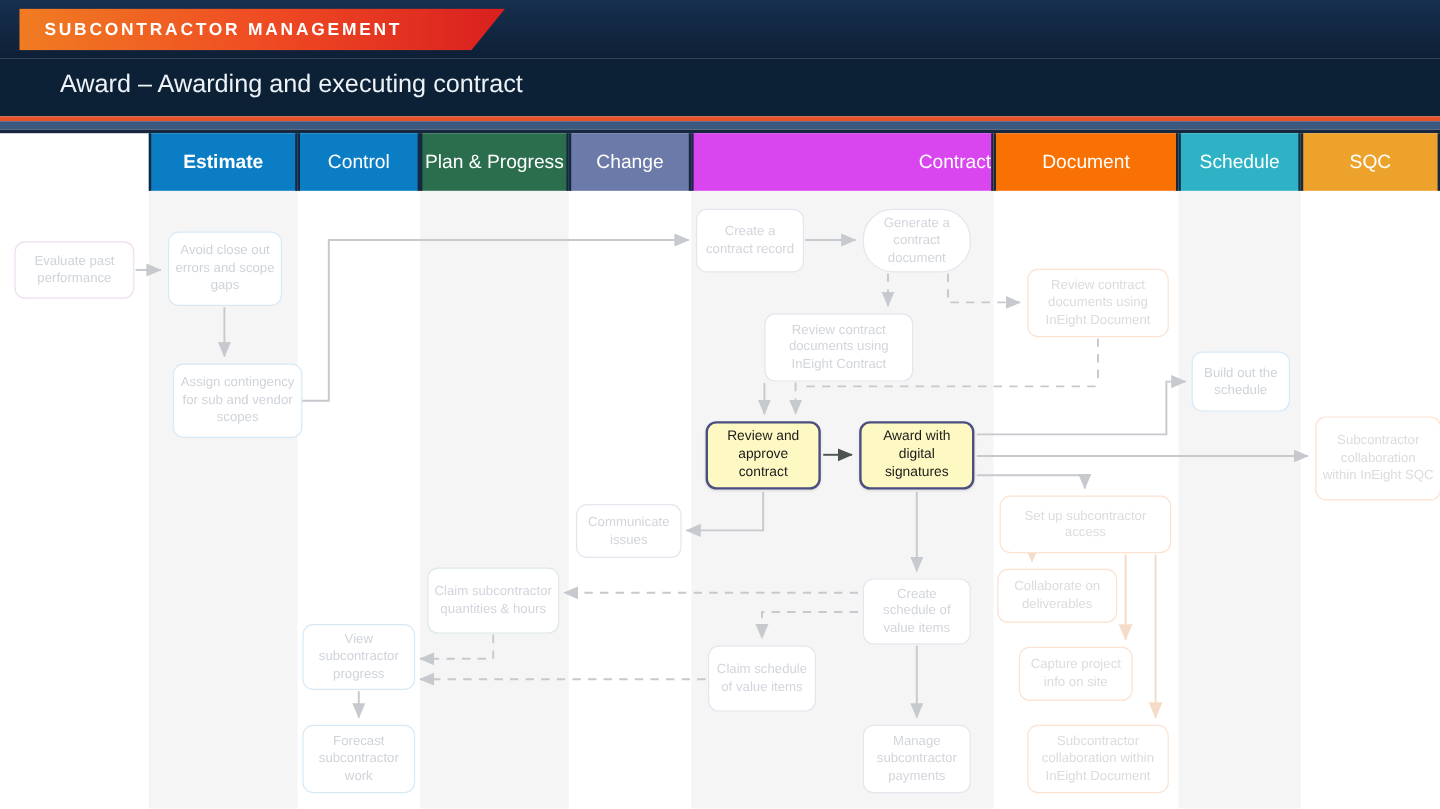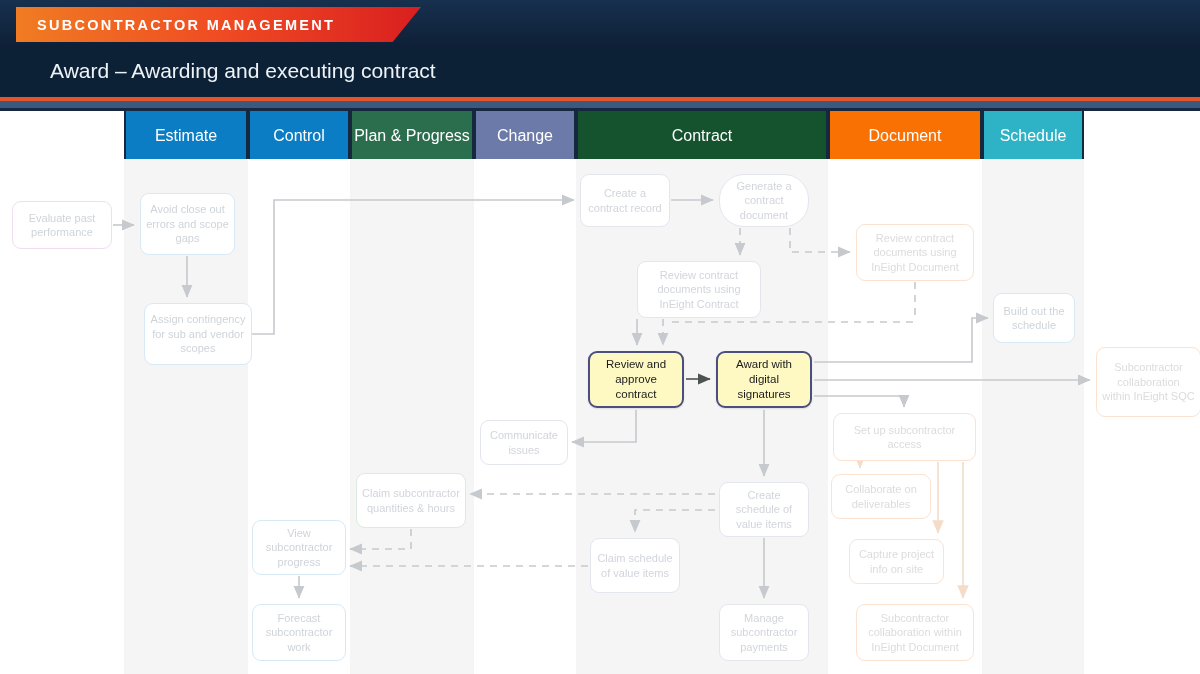--- a/index.html
+++ b/index.html
@@ -95,40 +95,43 @@
       <div class="lane" style="left: 248px; width: 102px; background: rgb(255, 255, 255);"></div>
       <div class="lane" style="left: 350px; width: 124px; background: rgb(245, 245, 245);"></div>
       <div class="lane" style="left: 474px; width: 102px; background: rgb(255, 255, 255);"></div>
       <div class="lane" style="left: 576px; width: 252px; background: rgb(245, 245, 245);"></div>
       <div class="lane" style="left: 828px; width: 154px; background: rgb(255, 255, 255);"></div>
       <div class="lane" style="left: 982px; width: 102px; background: rgb(245, 245, 245);"></div>
       <div class="lane" style="left: 1084px; width: 116px; background: rgb(255, 255, 255);"></div>
     </div>
 
   <div class="tabs" id="lane-tabs">
-      <div class="tab" style="left: 124px; width: 124px; background: rgb(11, 125, 196);">
+      <div class="tab" style="left: 124px; width: 124px; background: rgb(11, 125, 196); font-weight: bold;">
         <span>Estimate</span>
       </div>
       <div class="tab" style="left: 248px; width: 102px; background: rgb(11, 125, 196);">
         <span>Control</span>
       </div>
       <div class="tab" style="left: 350px; width: 124px; background: rgb(43, 110, 78);">
         <span>Plan &amp; Progress</span>
       </div>
       <div class="tab" style="left: 474px; width: 102px; background: rgb(107, 122, 168);">
         <span>Change</span>
       </div>
-      <div class="tab" style="left: 576px; width: 252px; background: #14532d;">
+      <div class="tab" style="left: 576px; width: 252px; background: #d946ef; justify-content: flex-end;">
         <span>Contract</span>
       </div>
       <div class="tab" style="left: 828px; width: 154px; background: rgb(249, 113, 2);">
         <span>Document</span>
       </div>
       <div class="tab" style="left: 982px; width: 102px; background: rgb(46, 179, 198);">
         <span>Schedule</span>
+      </div>
+      <div class="tab" style="left: 1084px; width: 116px; background: rgb(237, 162, 44);">
+        <span>SQC</span>
       </div>
     </div>
 
   <svg class="wires" viewBox="0 0 1200 674" xmlns="http://www.w3.org/2000/svg">
     <defs>
       <marker id="ahL" markerWidth="9" markerHeight="9" refX="7.5" refY="4" orient="auto">
         <path d="M0,0.6 L8,4 L0,7.4" fill="none" stroke="#c6c9cd" stroke-width="1.5"></path>
       </marker>
       <marker id="ahD" markerWidth="9" markerHeight="9" refX="7.5" refY="4" orient="auto">
         <path d="M0,0.6 L8,4 L0,7.4 Z" fill="#4c5350"></path>

